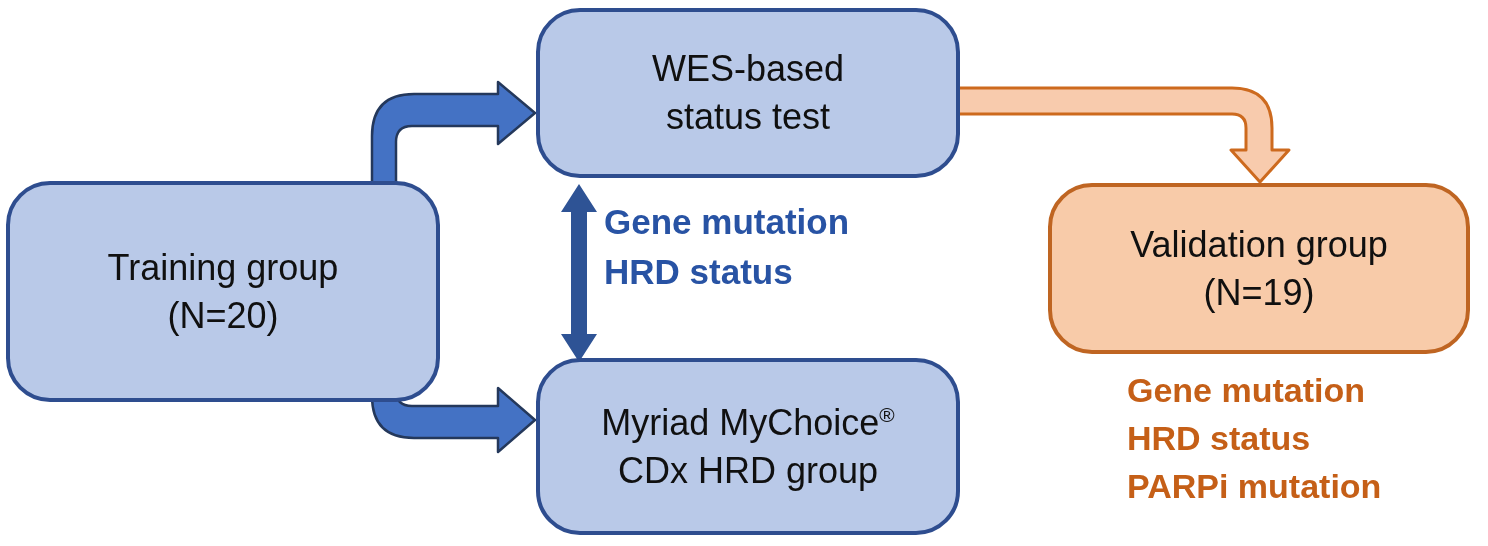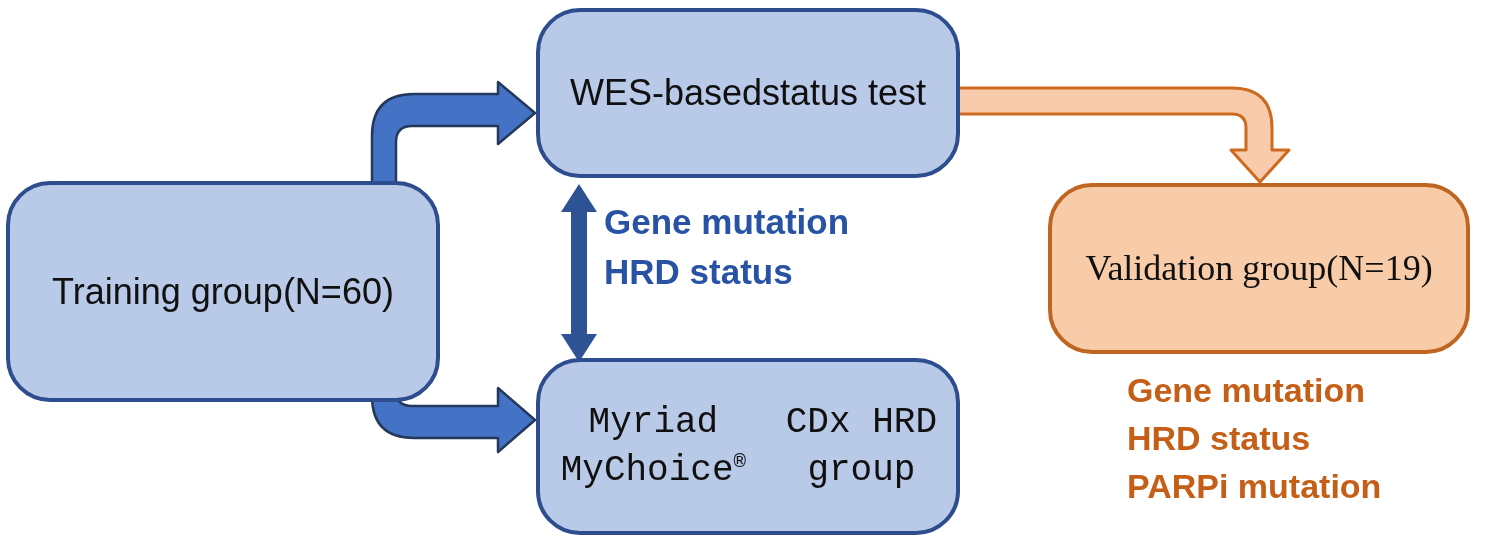--- a/index.html
+++ b/index.html
@@ -3,50 +3,50 @@
 <meta charset="utf-8">
 <style>
   html,body{margin:0;padding:0;background:#ffffff;}
   .canvas{
     position:relative;width:1488px;height:546px;background:#ffffff;
     font-family:"Liberation Sans", sans-serif;overflow:hidden;
   }
   .arrow-layer{position:absolute;left:0;top:0;width:1488px;height:546px;z-index:1;}
   .box{
     position:absolute;z-index:2;border-radius:44px;border:4px solid;
-    display:flex;align-items:center;justify-content:center;
+    display:flex;flex-direction:column;align-items:center;justify-content:center;
     text-align:center;font-size:36px;line-height:1.32;color:#101010;
     box-sizing:border-box;
   }
   .box.blue{background:var(--blue-box-fill);border-color:var(--blue-box-border);}
-  .box.orange{background:var(--orange-box-fill);border-color:var(--orange-box-border);font-family:Liberation Serif, serif;}
+  .box.orange{background:var(--orange-box-fill);border-color:var(--orange-box-border);}
   .box-training{left:6px;top:181px;width:434px;height:221px;}
   .box-wes{left:536px;top:8px;width:424px;height:170px;}
-  .box-myriad{left:536px;top:358px;width:424px;height:177px;font-family:Liberation Mono, monospace;}
+  .box-myriad{left:536px;top:358px;width:424px;height:177px;}
   .box-validation{left:1048px;top:183px;width:422px;height:171px;}
   .reg{font-size:58%;vertical-align:super;line-height:0;}
   .label-list{position:absolute;z-index:3;font-weight:bold;white-space:nowrap;}
   .label-list-blue{left:604px;top:197px;font-size:35px;line-height:50px;color:var(--blue-text);}
   .label-list-orange{left:1127px;top:366px;font-size:34px;line-height:48px;color:var(--orange-text);}
 </style>
 </head>
 <body>
 
 <div class="canvas">
 
   <svg class="arrow-layer" viewBox="0 0 1488 546" xmlns="http://www.w3.org/2000/svg">
     <path d="M 372 183 L 372 136 Q 372 94 414 94 L 498 94 L 498 82 L 535 113 L 498 144 L 498 126 L 412 126 Q 396 126 396 142 L 396 183 Z" style="fill:var(--arrow-blue);stroke:var(--arrow-blue-outline);stroke-width:2.5;stroke-linejoin:round;"></path>
     <path d="M 372 352 L 372 396 Q 372 438 414 438 L 498 438 L 498 452 L 535 420 L 498 388 L 498 406 L 412 406 Q 396 406 396 390 L 396 352 Z" style="fill:var(--arrow-blue);stroke:var(--arrow-blue-outline);stroke-width:2.5;stroke-linejoin:round;"></path>
     <path d="M 579 184 L 597 212 L 587 212 L 587 334 L 597 334 L 579 362 L 561 334 L 571 334 L 571 212 L 561 212 Z" style="fill:var(--arrow-dark-blue);"></path>
     <path d="M 958 88 L 1232 88 Q 1272 88 1272 128 L 1272 150 L 1289 150 L 1260 182 L 1231 150 L 1246 150 L 1246 128 Q 1246 114 1232 114 L 958 114 Z" style="fill:var(--orange-arrow-fill);stroke:var(--orange-arrow-outline);stroke-width:3;stroke-linejoin:round;"></path>
   </svg>
 
   <div class="box blue box-training">
     <div>Training group</div>
-    <div>(N=60)</div>
+    <div>(N=20)</div>
   </div>
 
   <div class="box blue box-wes">
     <div>WES-based</div>
     <div>status test</div>
   </div>
 
   <div class="box blue box-myriad">
     <div><span>Myriad MyChoice</span><span class="reg">®</span></div>
     <div>CDx HRD group</div>

